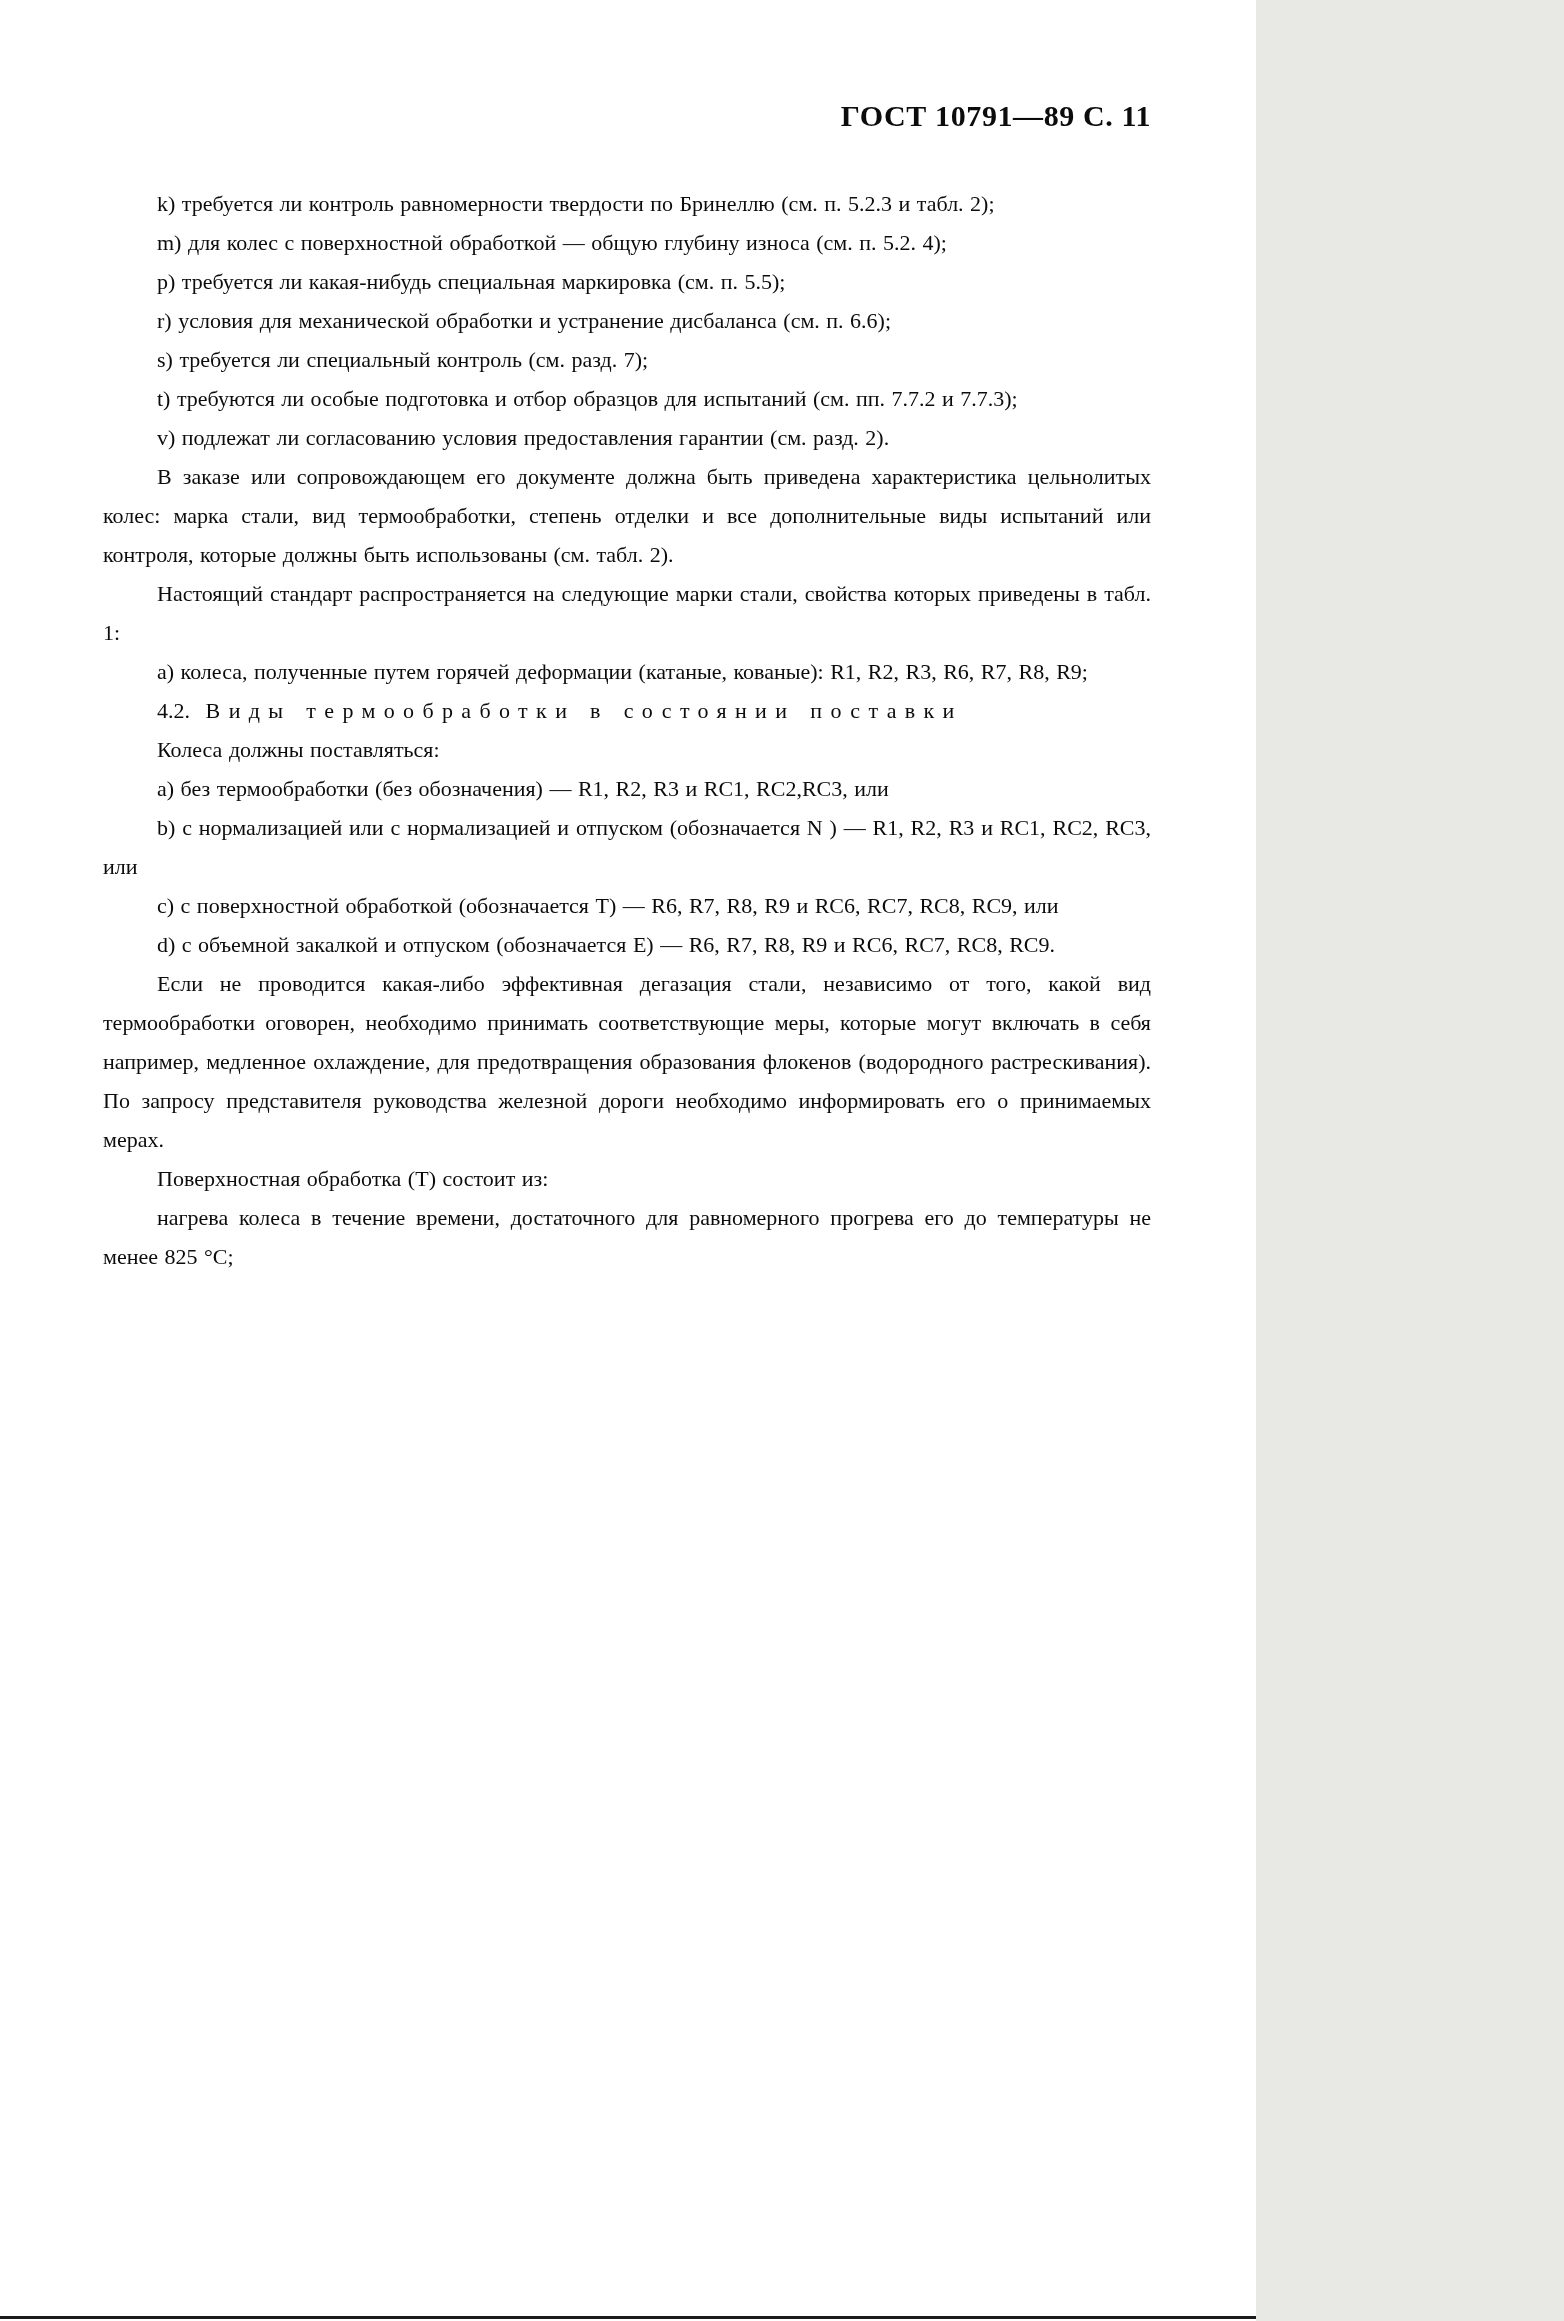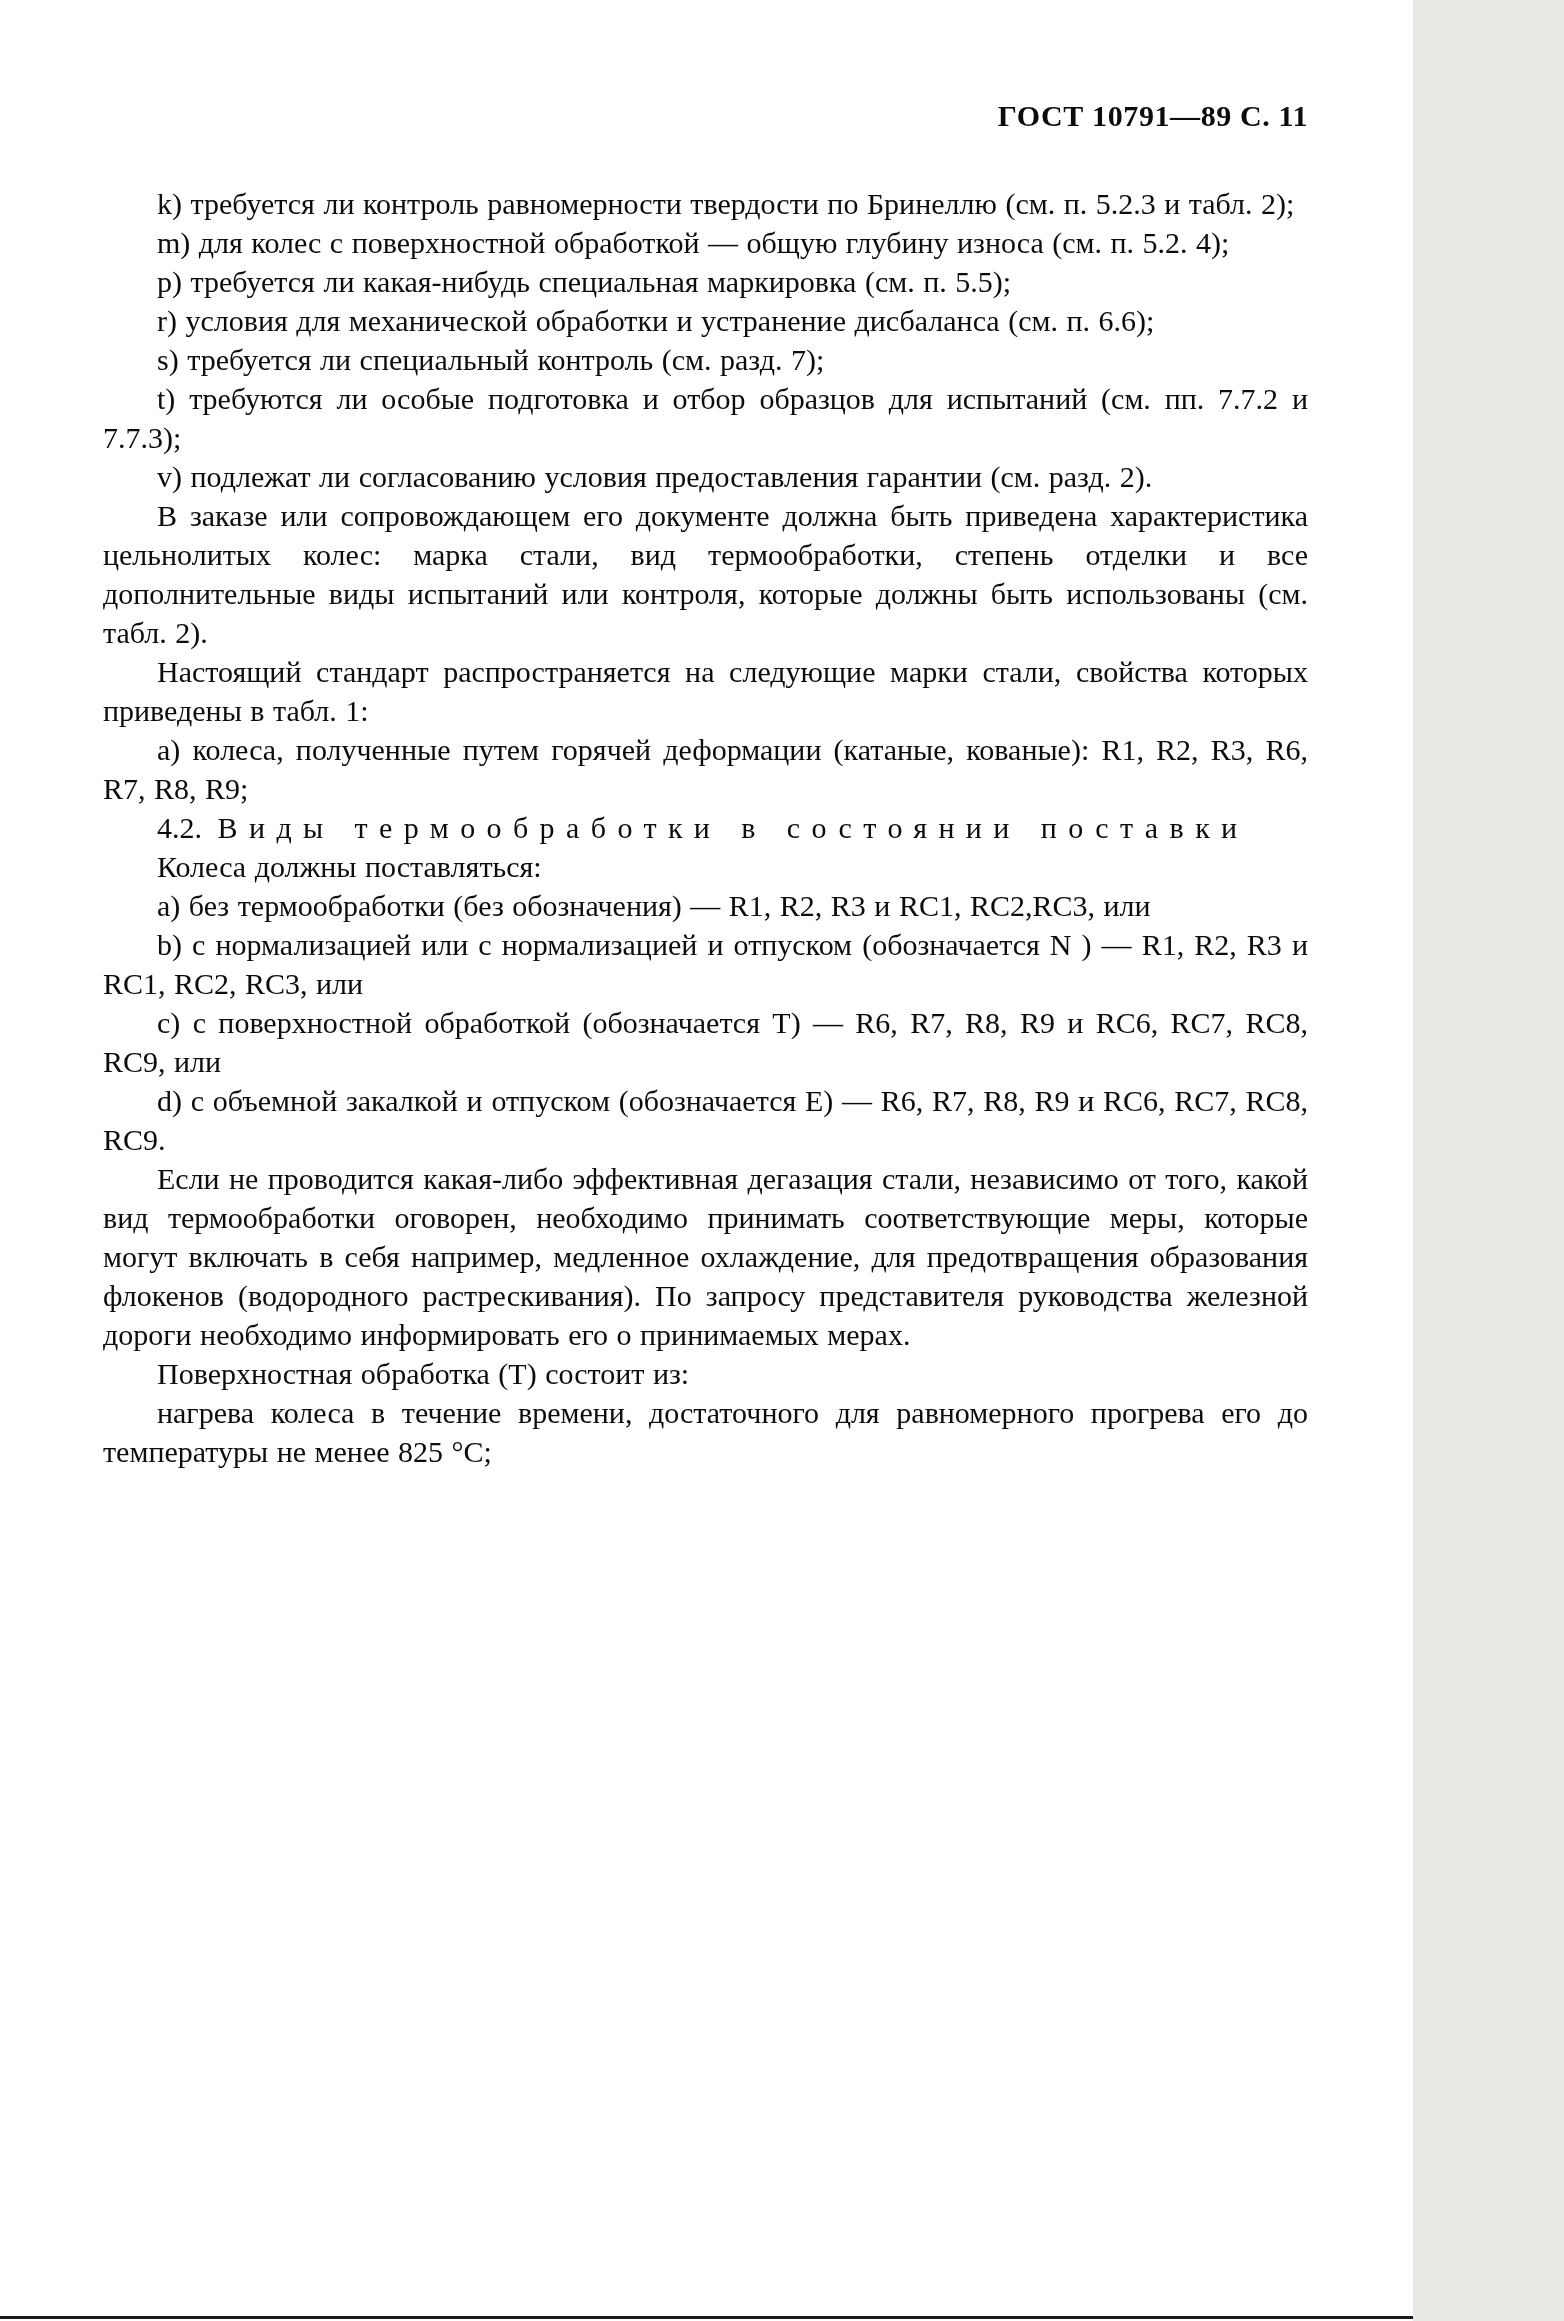--- a/index.html
+++ b/index.html
@@ -7,42 +7,42 @@
     padding: 0;
     background: #e8e8e4;
   }
   body {
     width: 1564px;
     height: 2321px;
     font-family: "Liberation Serif", "DejaVu Serif", serif;
   }
   .page {
     position: relative;
-    width: 1413px;
+    width: 1256px;
     height: 2321px;
     background: #ffffff;
     box-sizing: border-box;
     padding: 98px 105px 0 103px;
     color: #0c0c0c;
     overflow: hidden;
   }
   .doc-header {
     text-align: right;
     font-weight: bold;
     font-size: 30px;
     line-height: 35px;
     margin-bottom: 51px;
     letter-spacing: 0.02em;
   }
   .doc-body {
     font-size: 30px;
   }
   .para {
     margin: 0;
-    font-size: 30px;
+    font-size: 22px;
     line-height: 39px;
     text-align: justify;
     text-indent: 54px;
     word-spacing: 1px;
   }
   .section-heading {
     margin: 62px 0 39px 0;
     text-align: center;
     font-size: 30px;
     line-height: 37px;

